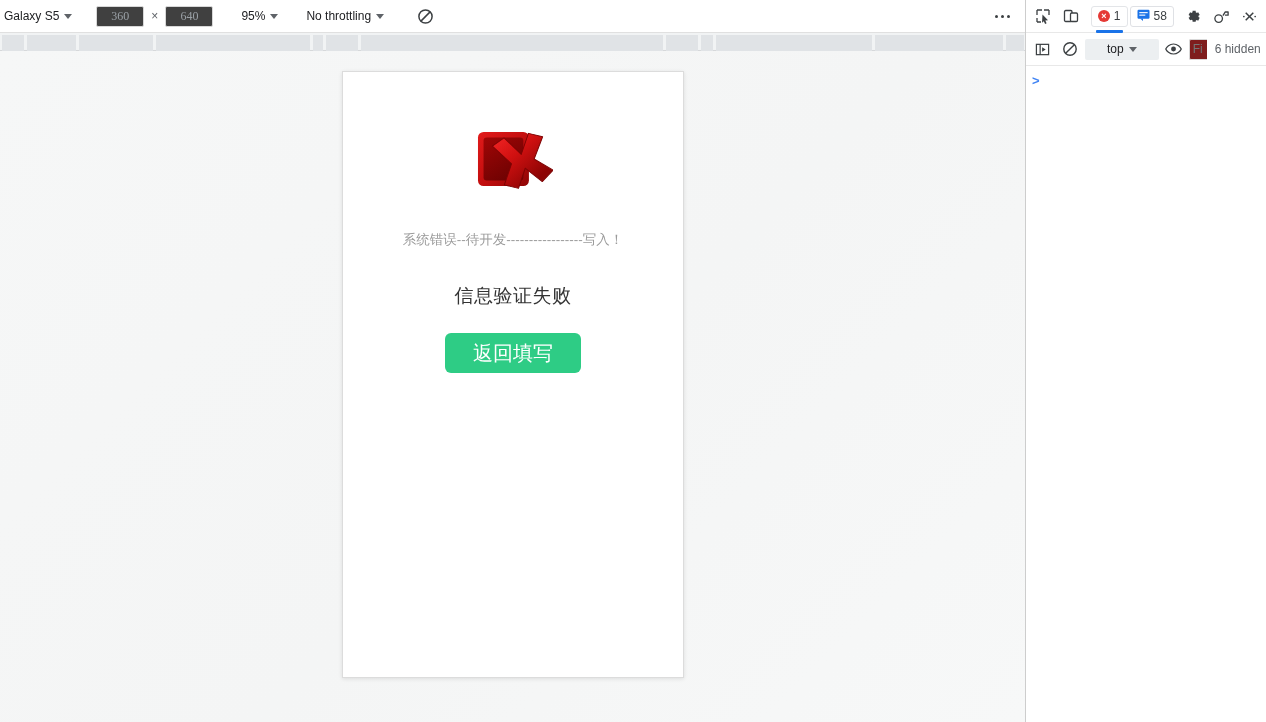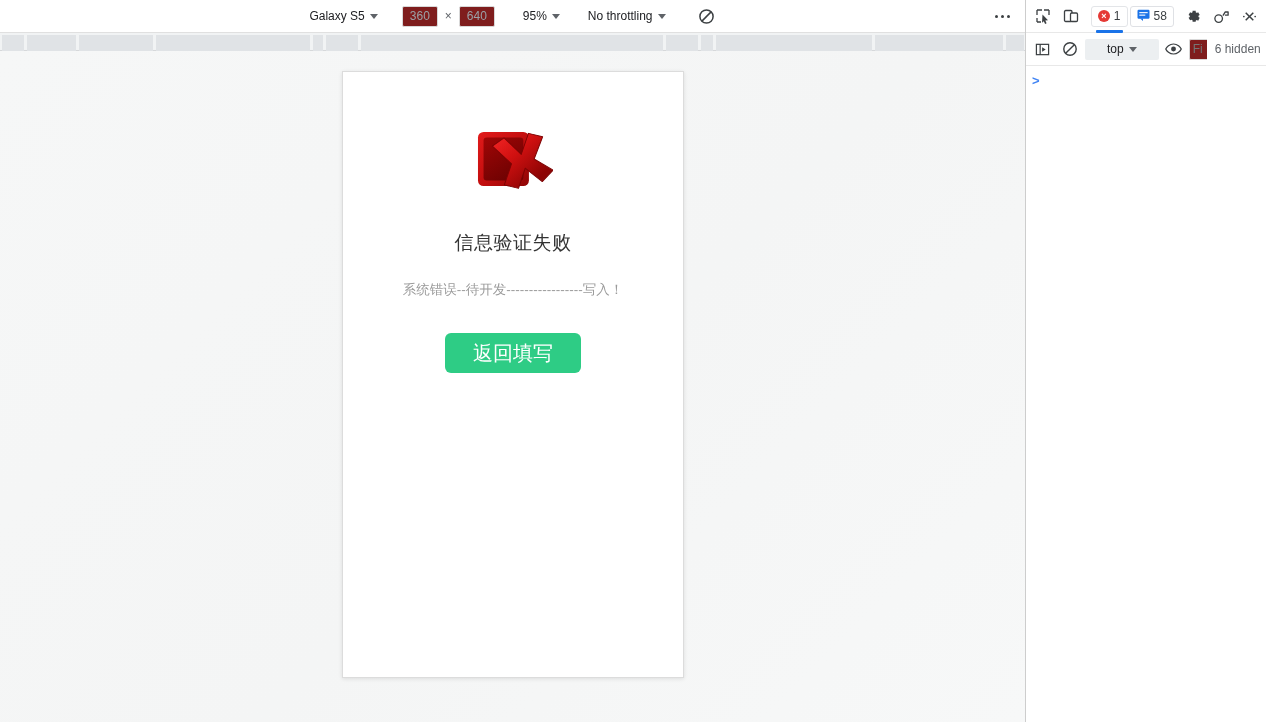--- a/index.html
+++ b/index.html
@@ -18,42 +18,42 @@
     background: #f7f8f8;
     border-right: 1px solid #cdcdcd;
     display: flex; flex-direction: column;
   }
 
   
   #device-toolbar {
     height: 33px; min-height: 33px;
     background: #ffffff;
     border-bottom: 1px solid #e0e0e0;
-    display: flex; align-items: center; justify-content: center;
+    display: flex; align-items: center; justify-content: flex-start;
     gap: 0px;
     position: relative;
   }
   .dt-select {
     font-size: 12px; color: #202124;
     padding: 2px 4px; display: flex; align-items: center; gap: 5px;
     cursor: pointer; white-space: nowrap;
   }
   .caret {
     width: 0; height: 0;
     border-left: 4px solid transparent;
     border-right: 4px solid transparent;
     border-top: 5px solid #5f6368;
     display: inline-block;
   }
   .dt-input {
-    width: 36px; height: 21px;
+    width: 48px; height: 21px;
     border: 1px solid #d8d8d8; border-radius: 2px;
-    background: #7f1d1d;
+    background: #404040;
     text-align: center; font-size: 12px; color: #9aa0a6;
-    font-family: Liberation Sans, sans-serif;
+    font-family: Liberation Serif, serif;
     outline: none;
   }
   .dt-x { font-size: 12px; color: #5f6368; margin: 0 7px; }
   .dt-spacer-sm { width: 20px; }
   .dt-spacer-md { width: 24px; }
   .dt-iconbtn {
     width: 26px; height: 26px; display: flex;
     align-items: center; justify-content: center; cursor: pointer;
     border-radius: 2px;
   }
@@ -276,22 +276,22 @@
                 </linearGradient>
               </defs>
               <rect x="6" y="10" width="64" height="68" rx="7" fill="url(#gBox)"></rect>
               <rect x="13" y="17" width="50" height="54" rx="4" fill="url(#gInner)"></rect>
               <g transform="rotate(-16 55 45)">
                 <path d="M30 20 L47 14 L62 40 L78 17 L94 26 L76 50 L95 70 L78 80 L62 58 L47 80 L31 71 L47 48 Z" fill="url(#gX)" stroke="#7d0303" stroke-width="1.2" stroke-linejoin="round"></path>
               </g>
             </svg>
           </div>
 
+          <div id="result-desc">系统错误--待开发-----------------写入！</div>
           <div id="result-title">信息验证失败</div>
-          <div id="result-desc">系统错误--待开发-----------------写入！</div>
           <button id="back-button" style="background: rgb(46, 204, 133);">返回填写</button>
 
         </div>
       </div>
     </div>
   </div>
 
   <div id="devtools">
 
     <div id="dt-main-toolbar">

